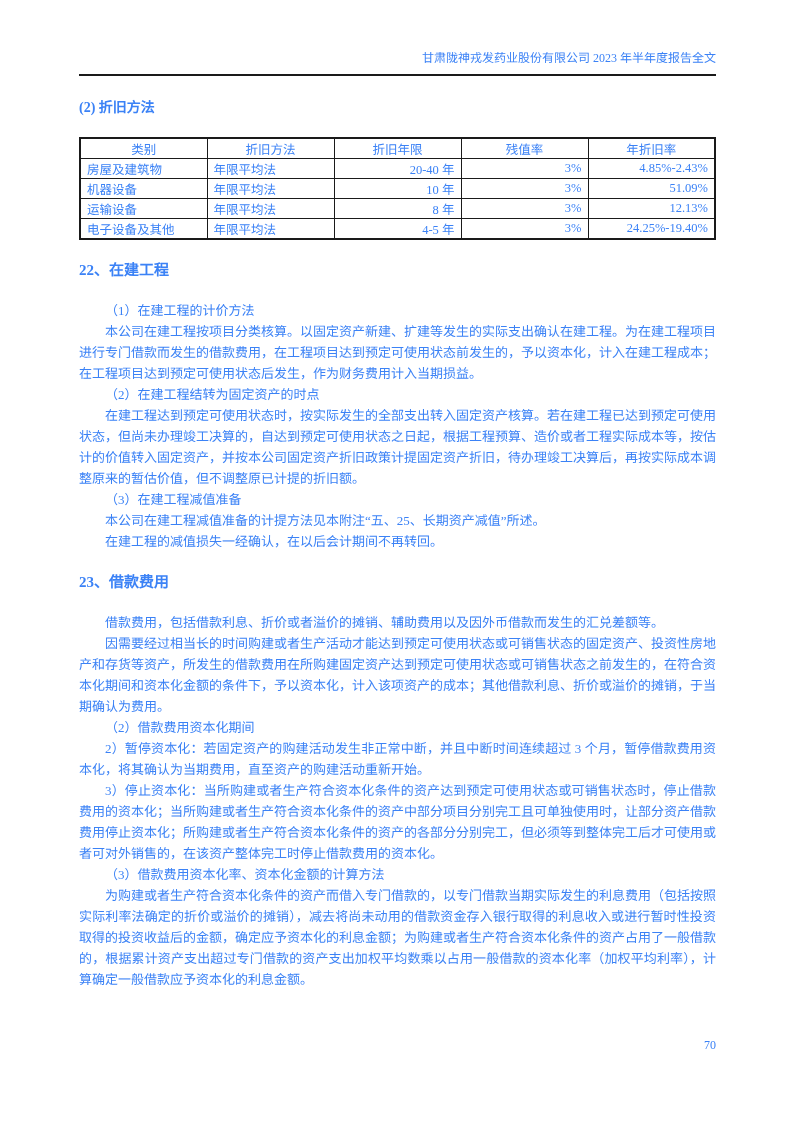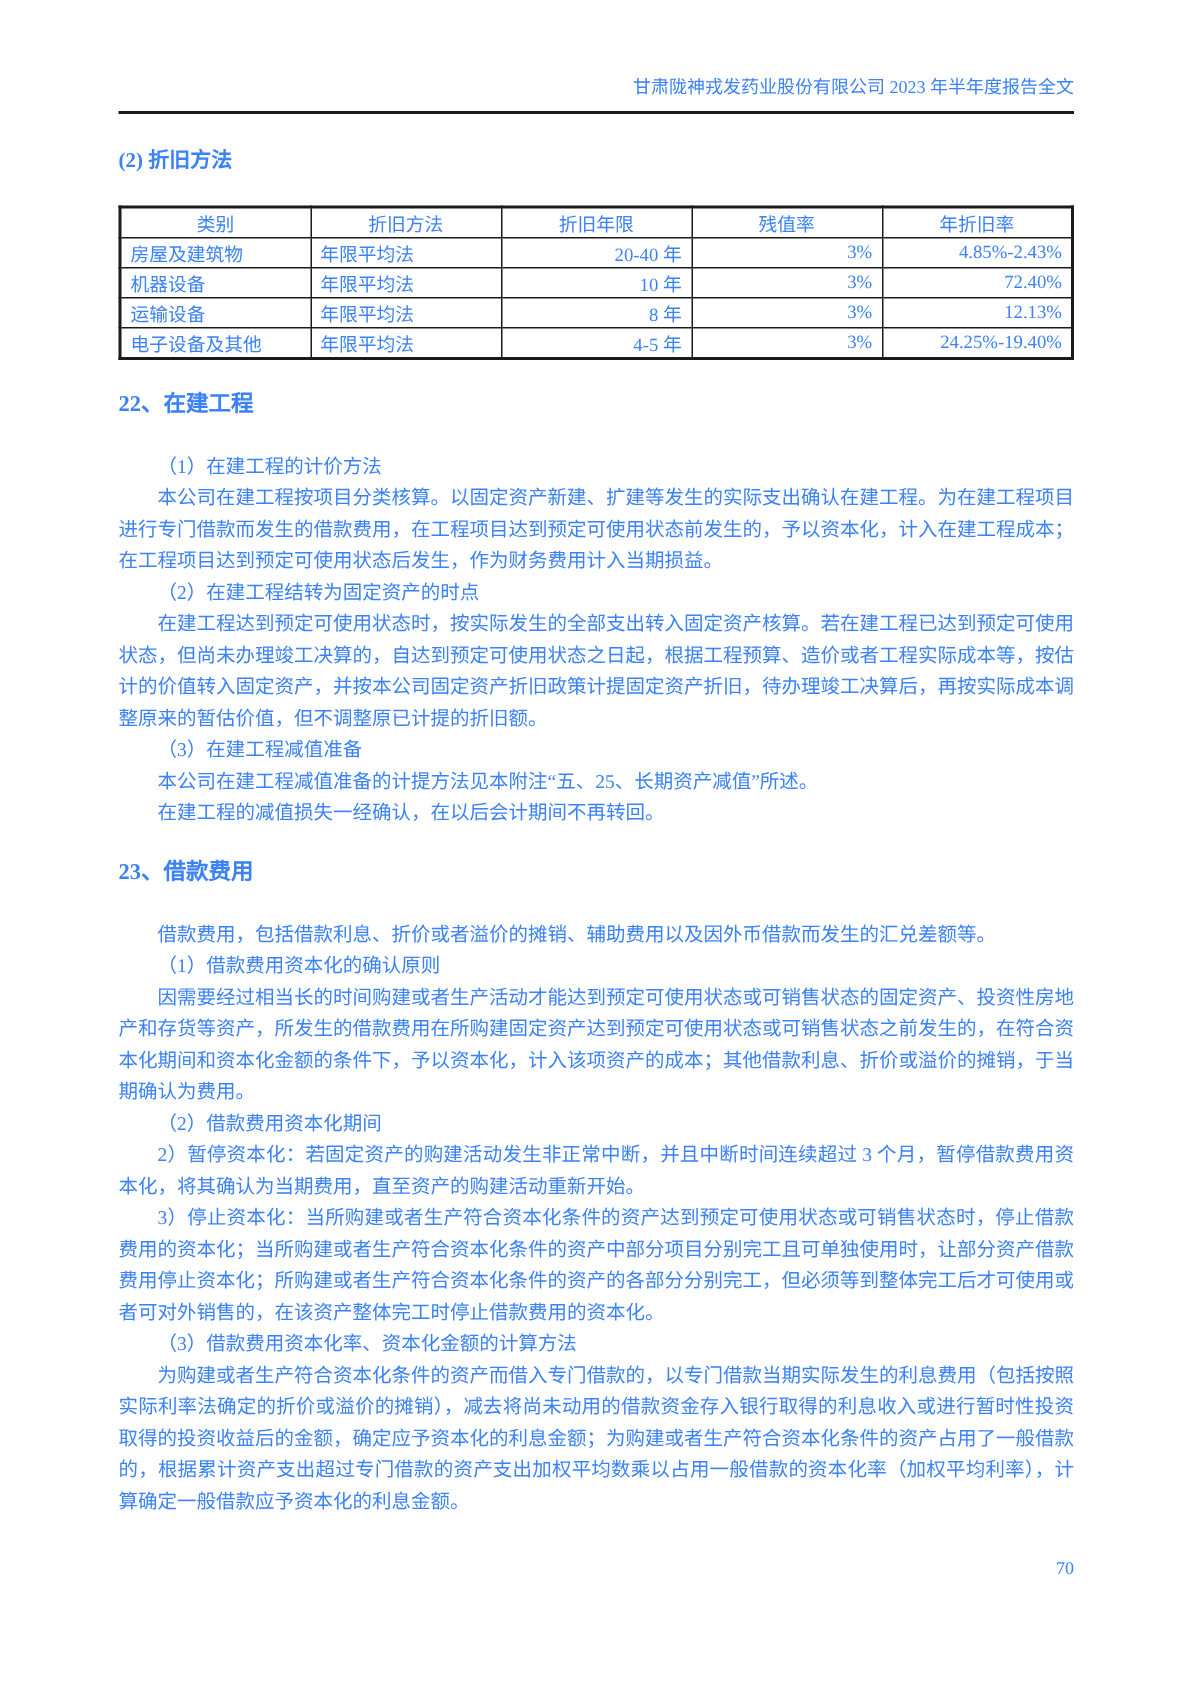--- a/index.html
+++ b/index.html
@@ -103,21 +103,21 @@
         <td>年限平均法</td>
         <td>20-40 年</td>
         <td>3%</td>
         <td>4.85%-2.43%</td>
       </tr>
       <tr>
         <td>机器设备</td>
         <td>年限平均法</td>
         <td>10 年</td>
         <td>3%</td>
-        <td>72.40%</td>
+        <td>51.09%</td>
       </tr>
       <tr>
         <td>运输设备</td>
         <td>年限平均法</td>
         <td>8 年</td>
         <td>3%</td>
         <td>12.13%</td>
       </tr>
       <tr>
         <td>电子设备及其他</td>
@@ -135,21 +135,20 @@
   <p class="par">本公司在建工程按项目分类核算。以固定资产新建、扩建等发生的实际支出确认在建工程。为在建工程项目进行专门借款而发生的借款费用，在工程项目达到预定可使用状态前发生的，予以资本化，计入在建工程成本；在工程项目达到预定可使用状态后发生，作为财务费用计入当期损益。</p>
   <p class="par">（2）在建工程结转为固定资产的时点</p>
   <p class="par">在建工程达到预定可使用状态时，按实际发生的全部支出转入固定资产核算。若在建工程已达到预定可使用状态，但尚未办理竣工决算的，自达到预定可使用状态之日起，根据工程预算、造价或者工程实际成本等，按估计的价值转入固定资产，并按本公司固定资产折旧政策计提固定资产折旧，待办理竣工决算后，再按实际成本调整原来的暂估价值，但不调整原已计提的折旧额。</p>
   <p class="par">（3）在建工程减值准备</p>
   <p class="par">本公司在建工程减值准备的计提方法见本附注“五、25、长期资产减值”所述。</p>
   <p class="par">在建工程的减值损失一经确认，在以后会计期间不再转回。</p>
 
   <h2 class="section-heading">23、借款费用</h2>
 
   <p class="par">借款费用，包括借款利息、折价或者溢价的摊销、辅助费用以及因外币借款而发生的汇兑差额等。</p>
-  <p class="par">（1）借款费用资本化的确认原则</p>
   <p class="par">因需要经过相当长的时间购建或者生产活动才能达到预定可使用状态或可销售状态的固定资产、投资性房地产和存货等资产，所发生的借款费用在所购建固定资产达到预定可使用状态或可销售状态之前发生的，在符合资本化期间和资本化金额的条件下，予以资本化，计入该项资产的成本；其他借款利息、折价或溢价的摊销，于当期确认为费用。</p>
   <p class="par">（2）借款费用资本化期间</p>
   <p class="par">2）暂停资本化：若固定资产的购建活动发生非正常中断，并且中断时间连续超过 3 个月，暂停借款费用资本化，将其确认为当期费用，直至资产的购建活动重新开始。</p>
   <p class="par">3）停止资本化：当所购建或者生产符合资本化条件的资产达到预定可使用状态或可销售状态时，停止借款费用的资本化；当所购建或者生产符合资本化条件的资产中部分项目分别完工且可单独使用时，让部分资产借款费用停止资本化；所购建或者生产符合资本化条件的资产的各部分分别完工，但必须等到整体完工后才可使用或者可对外销售的，在该资产整体完工时停止借款费用的资本化。</p>
   <p class="par">（3）借款费用资本化率、资本化金额的计算方法</p>
   <p class="par">为购建或者生产符合资本化条件的资产而借入专门借款的，以专门借款当期实际发生的利息费用（包括按照实际利率法确定的折价或溢价的摊销），减去将尚未动用的借款资金存入银行取得的利息收入或进行暂时性投资取得的投资收益后的金额，确定应予资本化的利息金额；为购建或者生产符合资本化条件的资产占用了一般借款的，根据累计资产支出超过专门借款的资产支出加权平均数乘以占用一般借款的资本化率（加权平均利率），计算确定一般借款应予资本化的利息金额。</p>
 
   <div class="page-number">70</div>
 
 </div>

